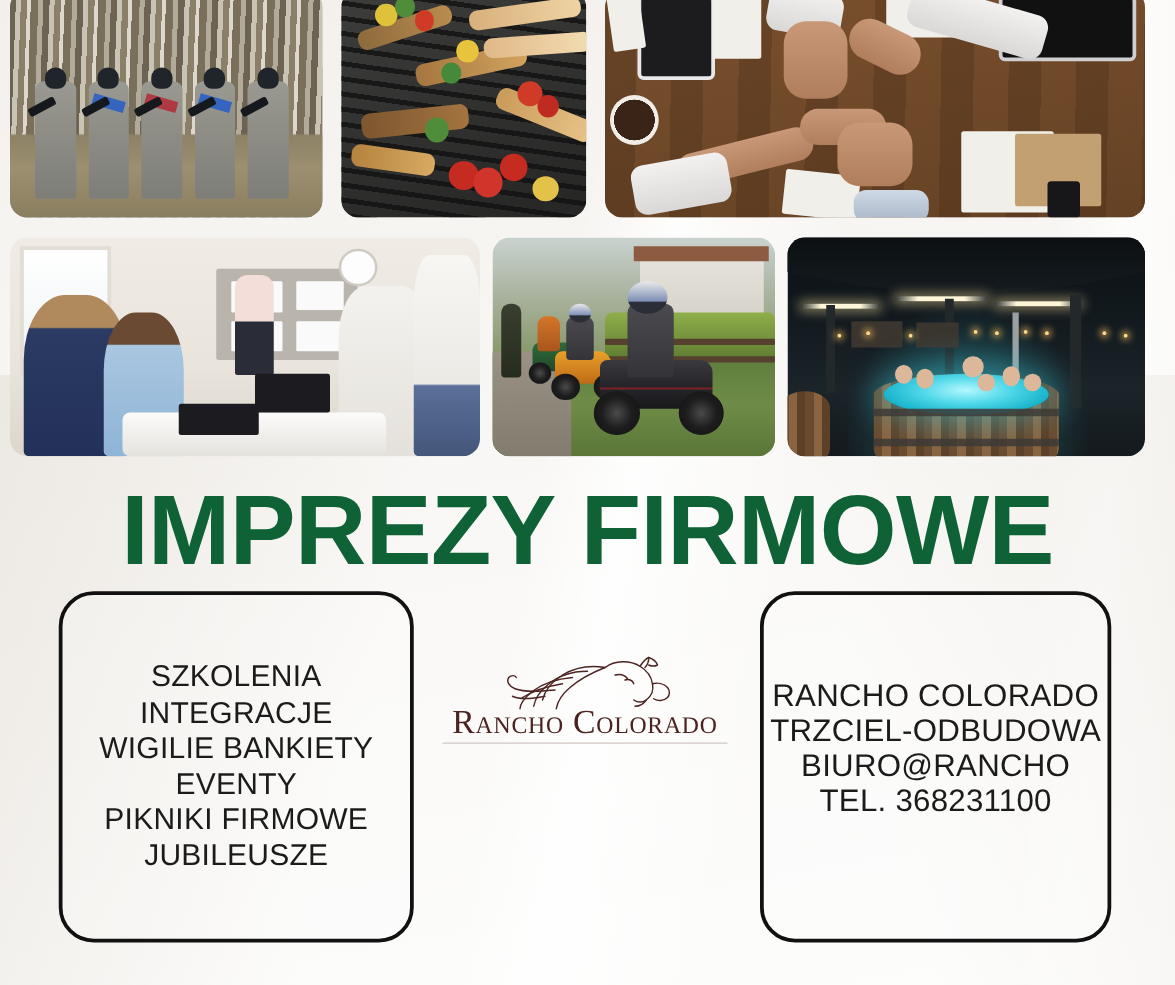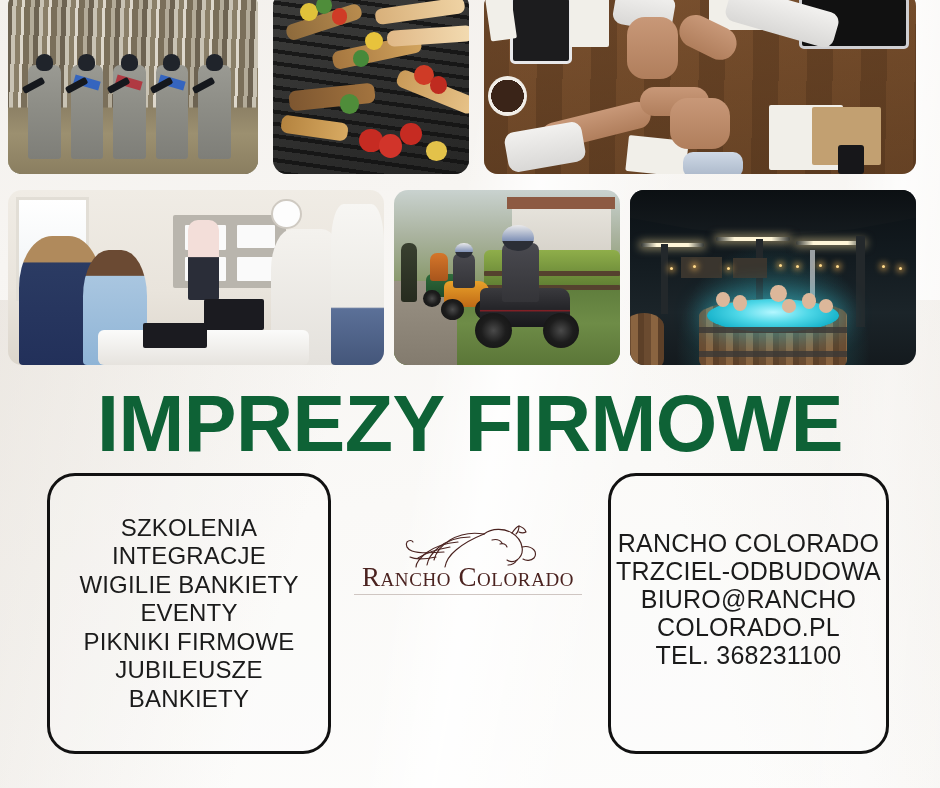--- a/index.html
+++ b/index.html
@@ -557,21 +557,20 @@
   <div id="headline">IMPREZY FIRMOWE</div>
 
   <div class="infobox" id="services-box">
     <div class="boxtext">
       <div>SZKOLENIA</div>
       <div>INTEGRACJE</div>
       <div>WIGILIE BANKIETY</div>
       <div>EVENTY</div>
       <div>PIKNIKI FIRMOWE</div>
       <div>JUBILEUSZE</div>
-      <div>BANKIETY</div>
     </div>
   </div>
 
   <div id="logo">
     <svg id="logo-horse" viewBox="0 0 160 44">
       <g fill="none" stroke="#4b2320" stroke-width="1.15" stroke-linecap="round" stroke-linejoin="round">
         <path d="M96 10 C104 4, 116 4, 124 9 C129 12, 133 17, 134 23 C135 28, 133 33, 129 36 C126 38, 122 38, 119 36"></path>
         <path d="M124 9 C126 6, 128 3, 131 2 C131 5, 130 8, 128 10"></path>
         <path d="M131 2 C134 3, 137 5, 138 8 C136 9, 133 9, 131 8"></path>
         <path d="M134 23 C138 22, 143 23, 146 26 C148 28, 148 32, 146 34 C143 37, 138 37, 135 35"></path>
@@ -589,18 +588,17 @@
     </svg>
     <div id="logo-wordmark">Rancho Colorado</div>
     <div id="logo-rule"></div>
   </div>
 
   <div class="infobox" id="contact-box">
     <div class="boxtext">
       <div>RANCHO COLORADO</div>
       <div>TRZCIEL-ODBUDOWA</div>
       <div>BIURO@RANCHO</div>
-      <div>COLORADO.PL</div>
       <div>TEL. 368231100</div>
     </div>
   </div>
 
 </div>
 
 </body></html>

